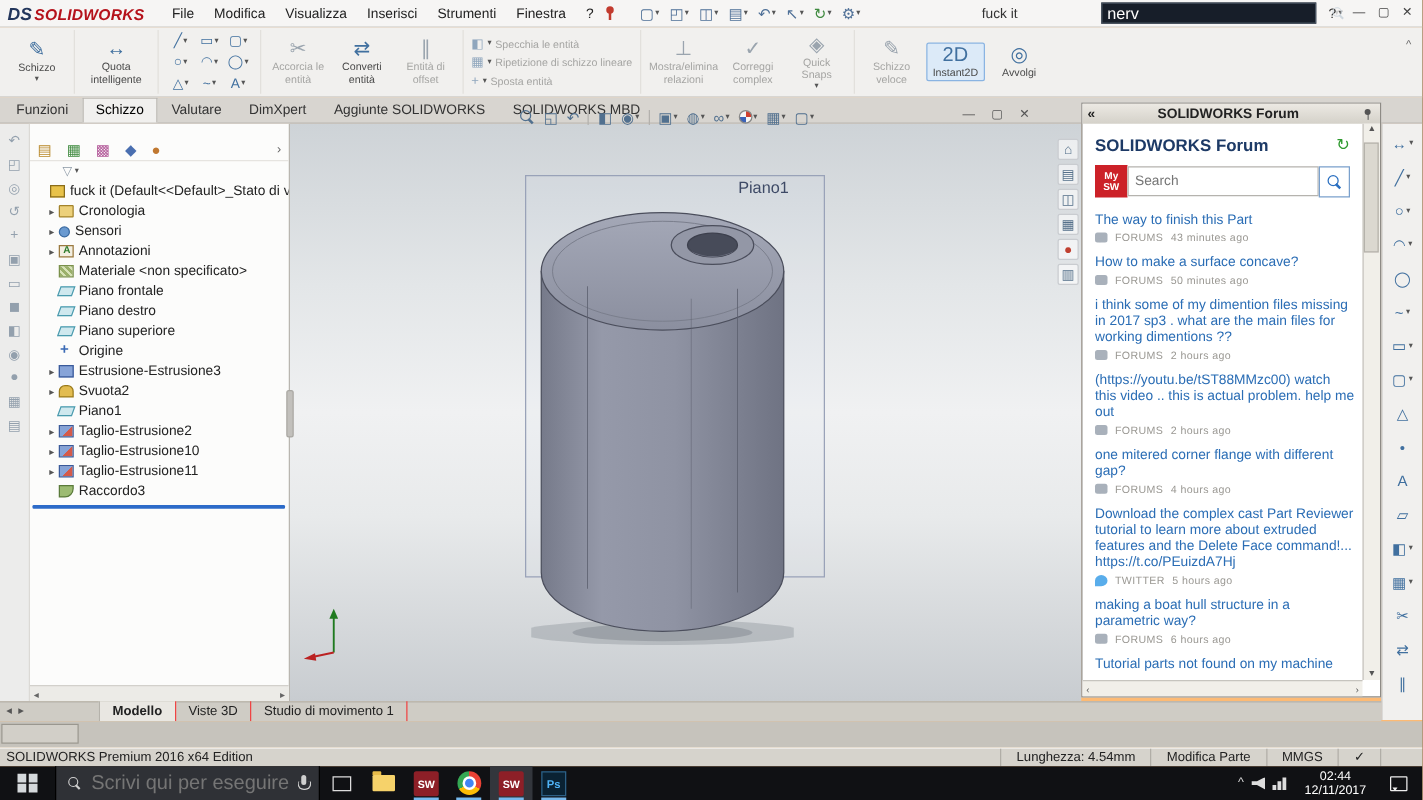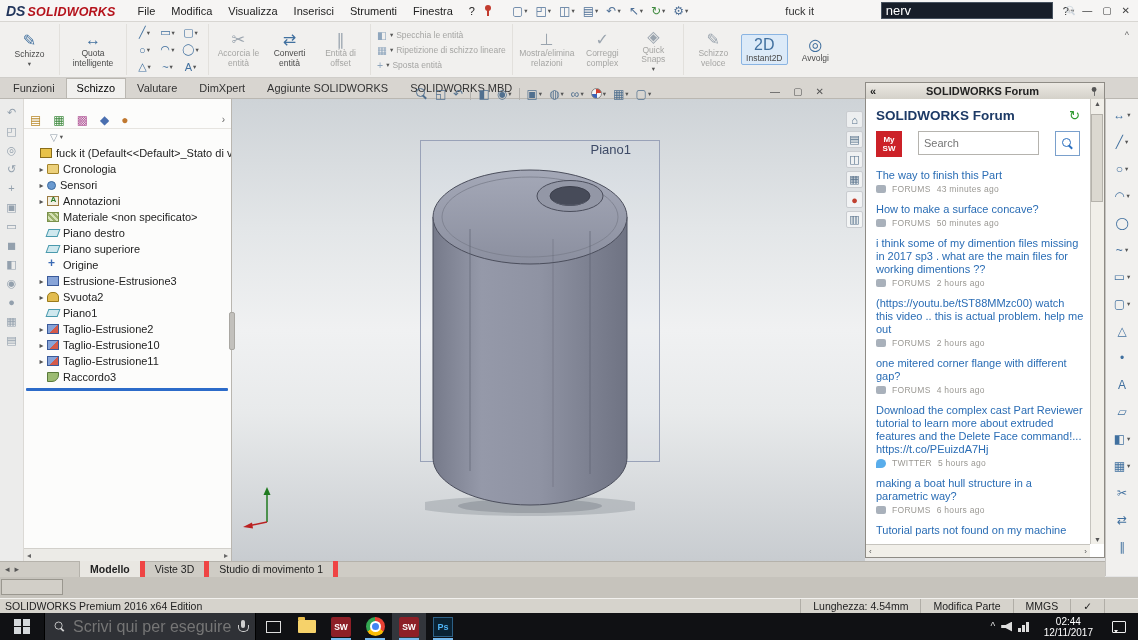--- a/index.html
+++ b/index.html
@@ -1,17 +1,17 @@
 <!DOCTYPE html>
 <html><head>
 <meta charset="utf-8">
 <style>
 *{margin:0;padding:0;box-sizing:border-box}
 html,body{background:#777}
-#app{position:relative;width:1138px;height:640px;overflow:hidden;background:#e5e5e5;
+#app{position:relative;width:1138px;height:640px;overflow:hidden;background:#fdba74;
   font-family:"Liberation Sans","DejaVu Sans",sans-serif;font-size:11px;color:#222}
 .abs{position:absolute}
 .caret{font-size:6.5px;color:#555;line-height:6px}
 
 .mag{position:relative;width:13px;height:13px;display:inline-block;color:#51708f}
 .mag::before{content:"";position:absolute;width:7px;height:7px;border:1.6px solid currentColor;border-radius:50%;left:1px;top:1px}
 .mag::after{content:"";position:absolute;width:5px;height:1.8px;background:currentColor;transform:rotate(45deg);left:7px;top:9px}
 
 .pin{position:relative;width:11px;height:13px;display:inline-block;color:#c23b2e}
 .pin::before{content:"";position:absolute;width:6px;height:6px;background:currentColor;border-radius:50%;left:2px;top:1px}
@@ -93,21 +93,21 @@
 
 #taskstrip{left:845px;top:111px;width:19px;display:flex;flex-direction:column;gap:3px;align-items:center;z-index:4}
 .tpi{width:17px;height:17px;display:flex;align-items:center;justify-content:center;font-size:11px;color:#55708a;background:rgba(255,255,255,.6);border:1px solid #c9ccd0;border-radius:2px}
 
 #forum{left:865px;top:82px;width:240px;height:476px;background:#fff;border:1px solid #8e8b85;z-index:6}
 .f-header{height:16px;background:linear-gradient(#ece9e3,#d4d1c9);display:flex;align-items:center;font-weight:bold;font-size:11px;padding:0 4px;gap:2px}
 .f-header .ttl{flex:1;text-align:center}
 .f-body{position:absolute;left:0;top:16px;right:14px;bottom:13px;overflow:hidden}
 .f-heading{display:flex;align-items:center;padding:9px 10px 3px;color:#1d3a66;font-weight:bold;font-size:13.5px}
 .f-refresh{margin-left:auto;color:#2f9a2f;font-size:13px;font-weight:normal}
-.f-search{display:flex;align-items:flex-start;gap:16px;padding:5px 10px 10px}
+.f-search{display:flex;align-items:center;gap:0;padding:5px 10px 10px}
 .mysw{width:26px;height:26px;background:#cc2128;color:#fff;display:flex;flex-direction:column;align-items:center;justify-content:center;font-size:8px;font-weight:bold;line-height:9px;flex:none}
 .f-input{flex:1;height:24px;border:1px solid #b5b3ae;font-size:11px;padding:0 5px;color:#333;font-family:inherit;outline:none;min-width:0}
 .f-btn{width:25px;height:25px;border:1px solid #7aa0cc;background:#fff;display:flex;align-items:center;justify-content:center;flex:none}
 .f-btn .mag{color:#2a6fc0}
 .f-posts{padding:2px 6px 0 10px}
 .post{margin-bottom:9px}
 .ptitle{color:#2a6db5;font-size:11px;line-height:13px}
 .pmeta{display:flex;align-items:center;gap:6px;margin-top:2px}
 .psrc,.ptime{font-size:8.5px;color:#9a9893;letter-spacing:.3px}
 .bub{width:10px;height:8px;background:#a9b1bb;border-radius:2px;position:relative;flex:none}
@@ -116,21 +116,21 @@
 .f-vscroll{position:absolute;right:0;top:16px;bottom:13px;width:14px;background:#f1efe9;border-left:1px solid #c6c4be;display:flex;flex-direction:column;align-items:center;justify-content:space-between;padding:1px 0;font-size:7px;color:#555}
 .f-thumb{position:absolute;right:1px;top:31px;width:12px;height:88px;background:#dbd8d0;border:1px solid #b5b2ab}
 .f-hscroll{position:absolute;left:0;bottom:0;right:14px;height:13px;background:#f1efe9;border-top:1px solid #c6c4be;display:flex;justify-content:space-between;align-items:center;padding:0 3px;font-size:8px;color:#555}
 
 #rightdock{left:1105px;top:99px;width:33px;height:477px;background:#f1f0ee;border-left:1px solid #c6c4c0;display:flex;flex-direction:column;align-items:center;padding-top:2px}
 .rdi{height:27px;display:flex;align-items:center;gap:2px;color:#41709f;font-size:12px}
 
 #bottomtabs{left:0;top:561px;width:1105px;height:16px;background:#cfccc5;border-top:1px solid #b5b2ab;display:flex;align-items:flex-end;font-size:10.5px}
 .btarrows{display:flex;gap:5px;padding:0 8px 2px 5px;color:#555;font-size:9px;align-self:center}
 .btabs{display:flex;margin-left:52px}
-.btab{padding:2px 10px 2px;border-right:5px solid #ef4444;color:#222}
+.btab{padding:2px 10px 2px;border-right:1px solid #ef4444;color:#222}
 .btab.active{background:#e9e7e2;font-weight:bold;border-left:1px solid #b5b2ab}
 #graystrip{left:0;top:577px;width:1138px;height:21px;background:#c6c3bc}
 .gsbox{position:absolute;left:1px;top:2px;width:62px;height:16px;background:#d2cfc8;border:1px solid #9a978f}
 #statusbar{left:0;top:598px;width:1138px;height:15px;background:#d6d3cc;border-top:1px solid #f2f1ee;display:flex;align-items:center;font-size:10.5px;color:#222}
 .sb-left{padding-left:5px}
 .sb-right{margin-left:auto;display:flex;height:100%;align-items:center}
 .sb-cell{border-left:1px solid #b1aea7;padding:0 12px;height:100%;display:flex;align-items:center;gap:4px}
 
 #taskbar{left:0;top:613px;width:1138px;height:27px;background:#101114;display:flex;align-items:center;color:#fff}
 .tb-start{width:44px;height:100%;display:flex;align-items:center;justify-content:center}
@@ -410,20 +410,25 @@
       </div>
     <div class="trow">
         <span class="exp">▸</span>
         <span class="tic ic-ann"></span>
         <span>Annotazioni</span>
       </div>
     <div class="trow">
         <span class="exp"></span>
         <span class="tic ic-mat"></span>
         <span>Materiale &lt;non specificato&gt;</span>
+      </div>
+    <div class="trow">
+        <span class="exp"></span>
+        <span class="tic ic-plane"></span>
+        <span>Piano frontale</span>
       </div>
     <div class="trow">
         <span class="exp"></span>
         <span class="tic ic-plane"></span>
         <span>Piano destro</span>
       </div>
     <div class="trow">
         <span class="exp"></span>
         <span class="tic ic-plane"></span>
         <span>Piano superiore</span>

